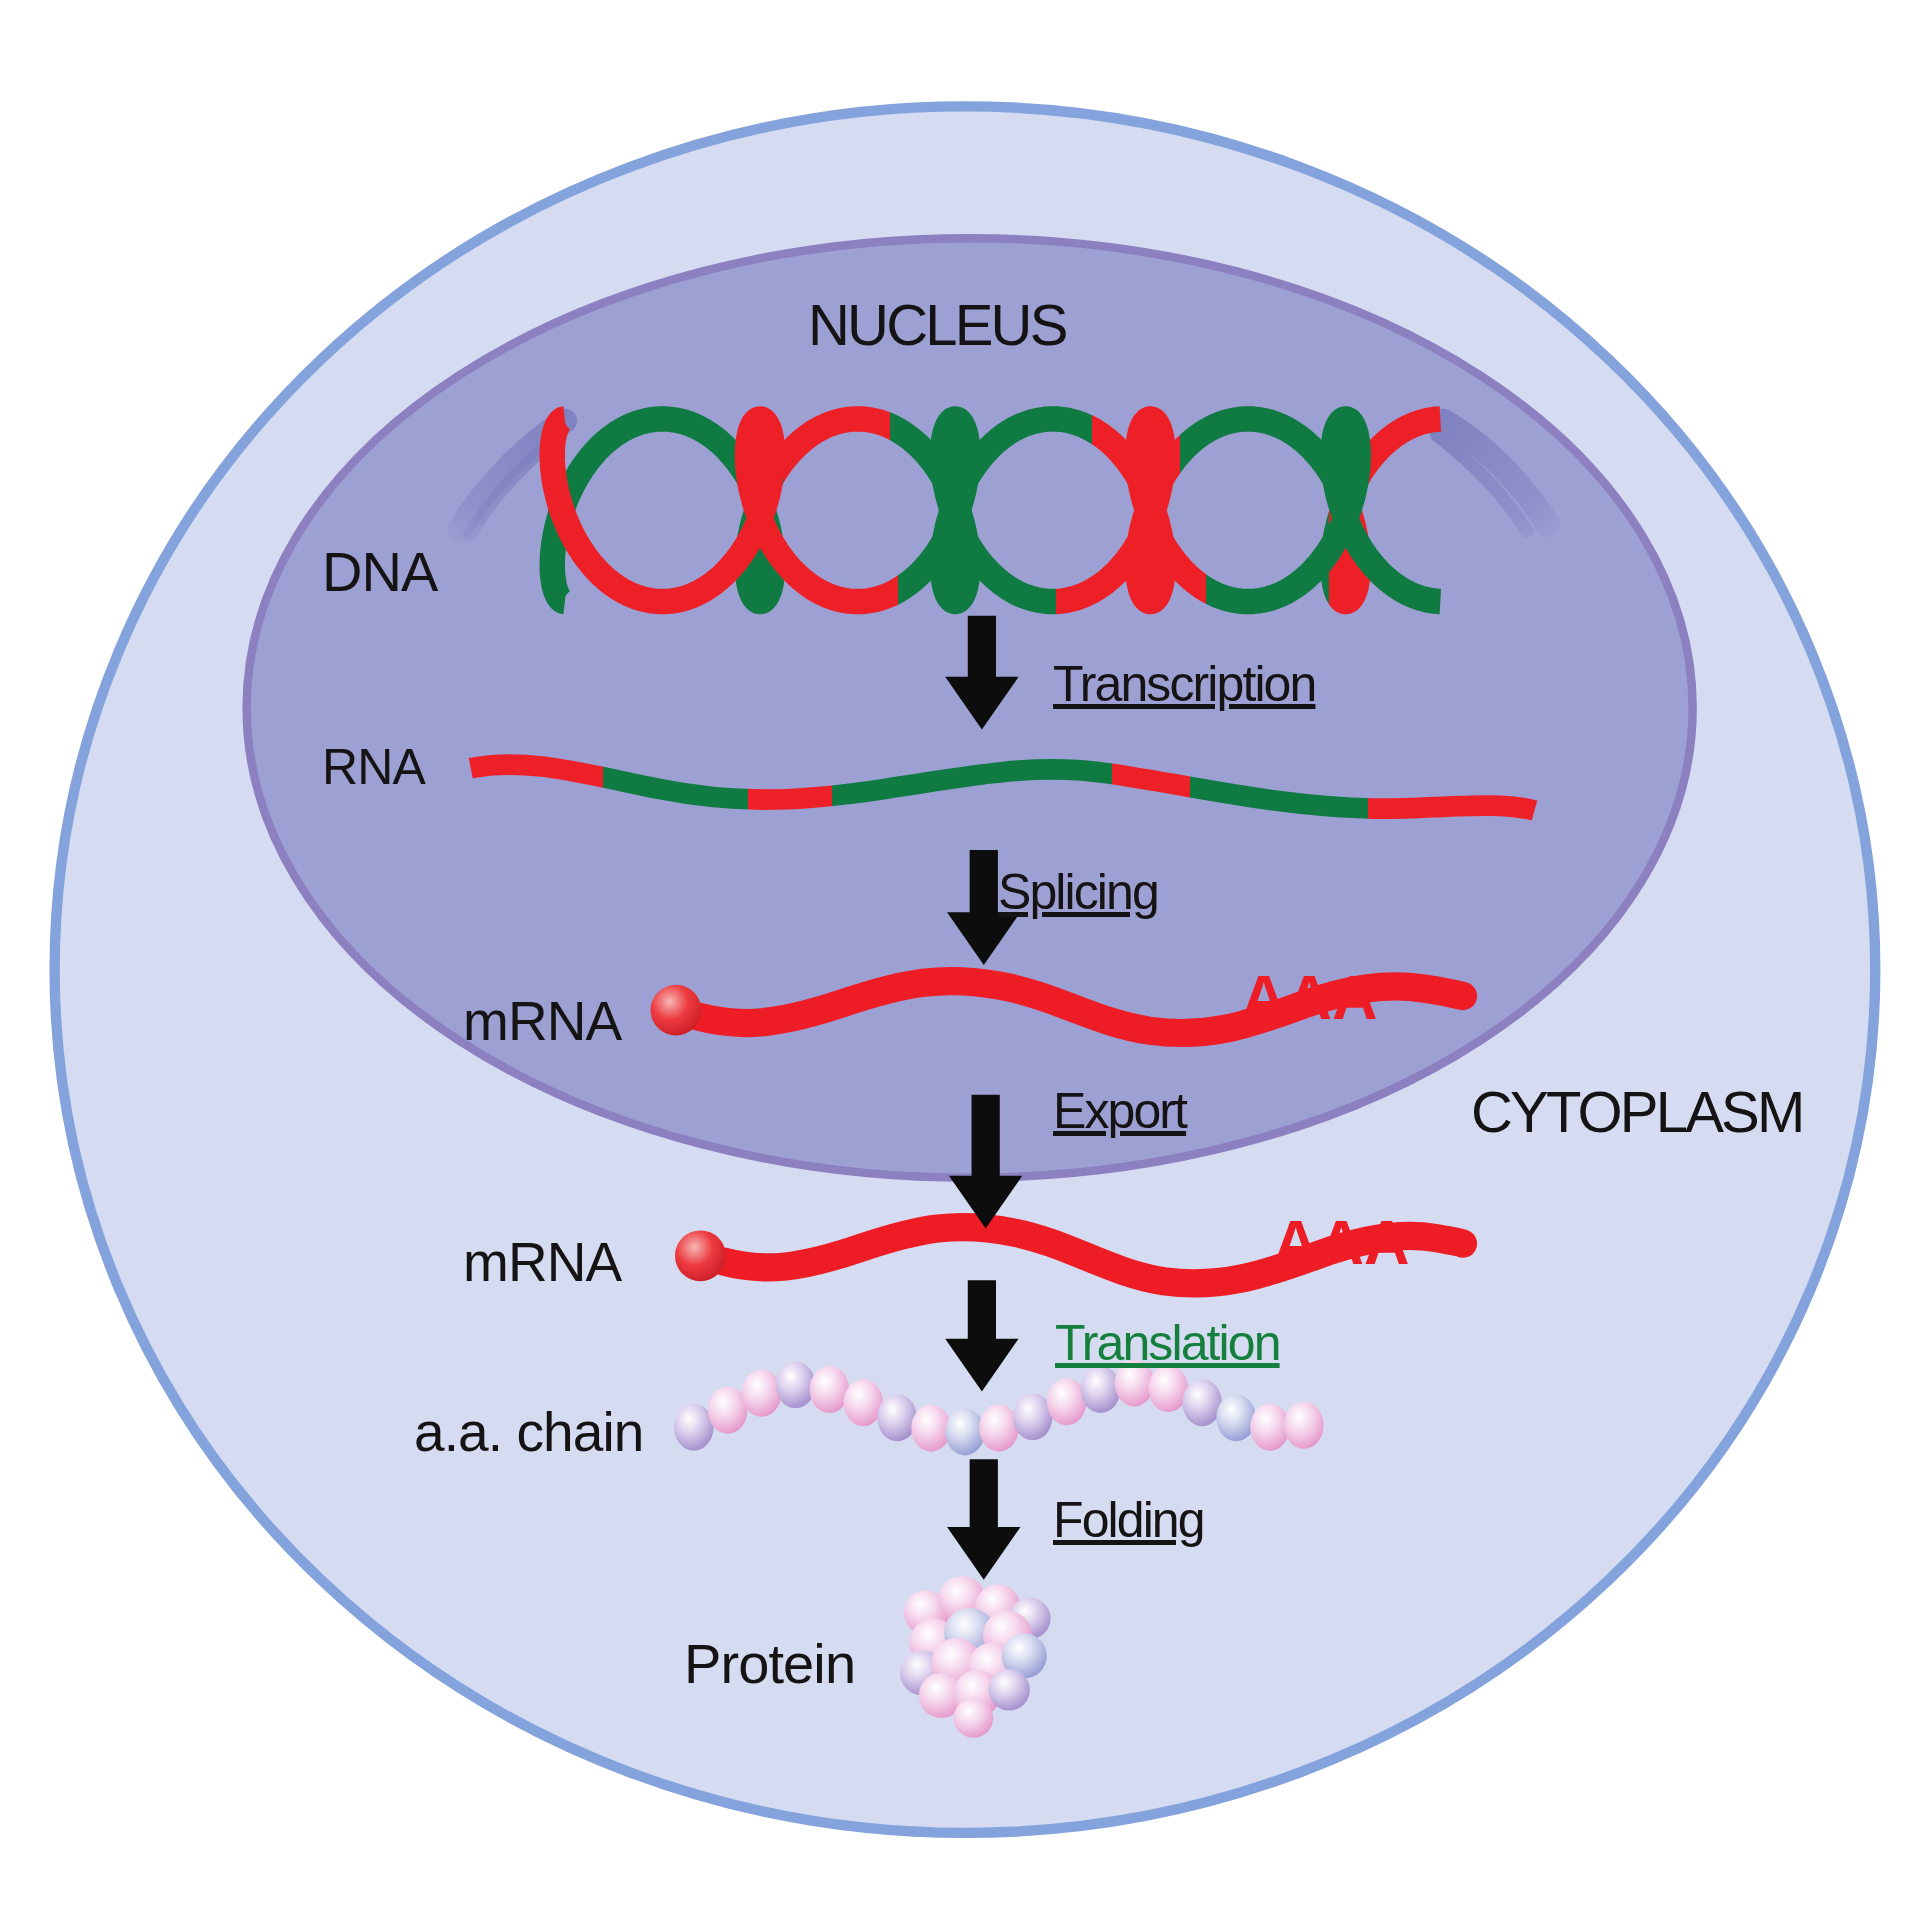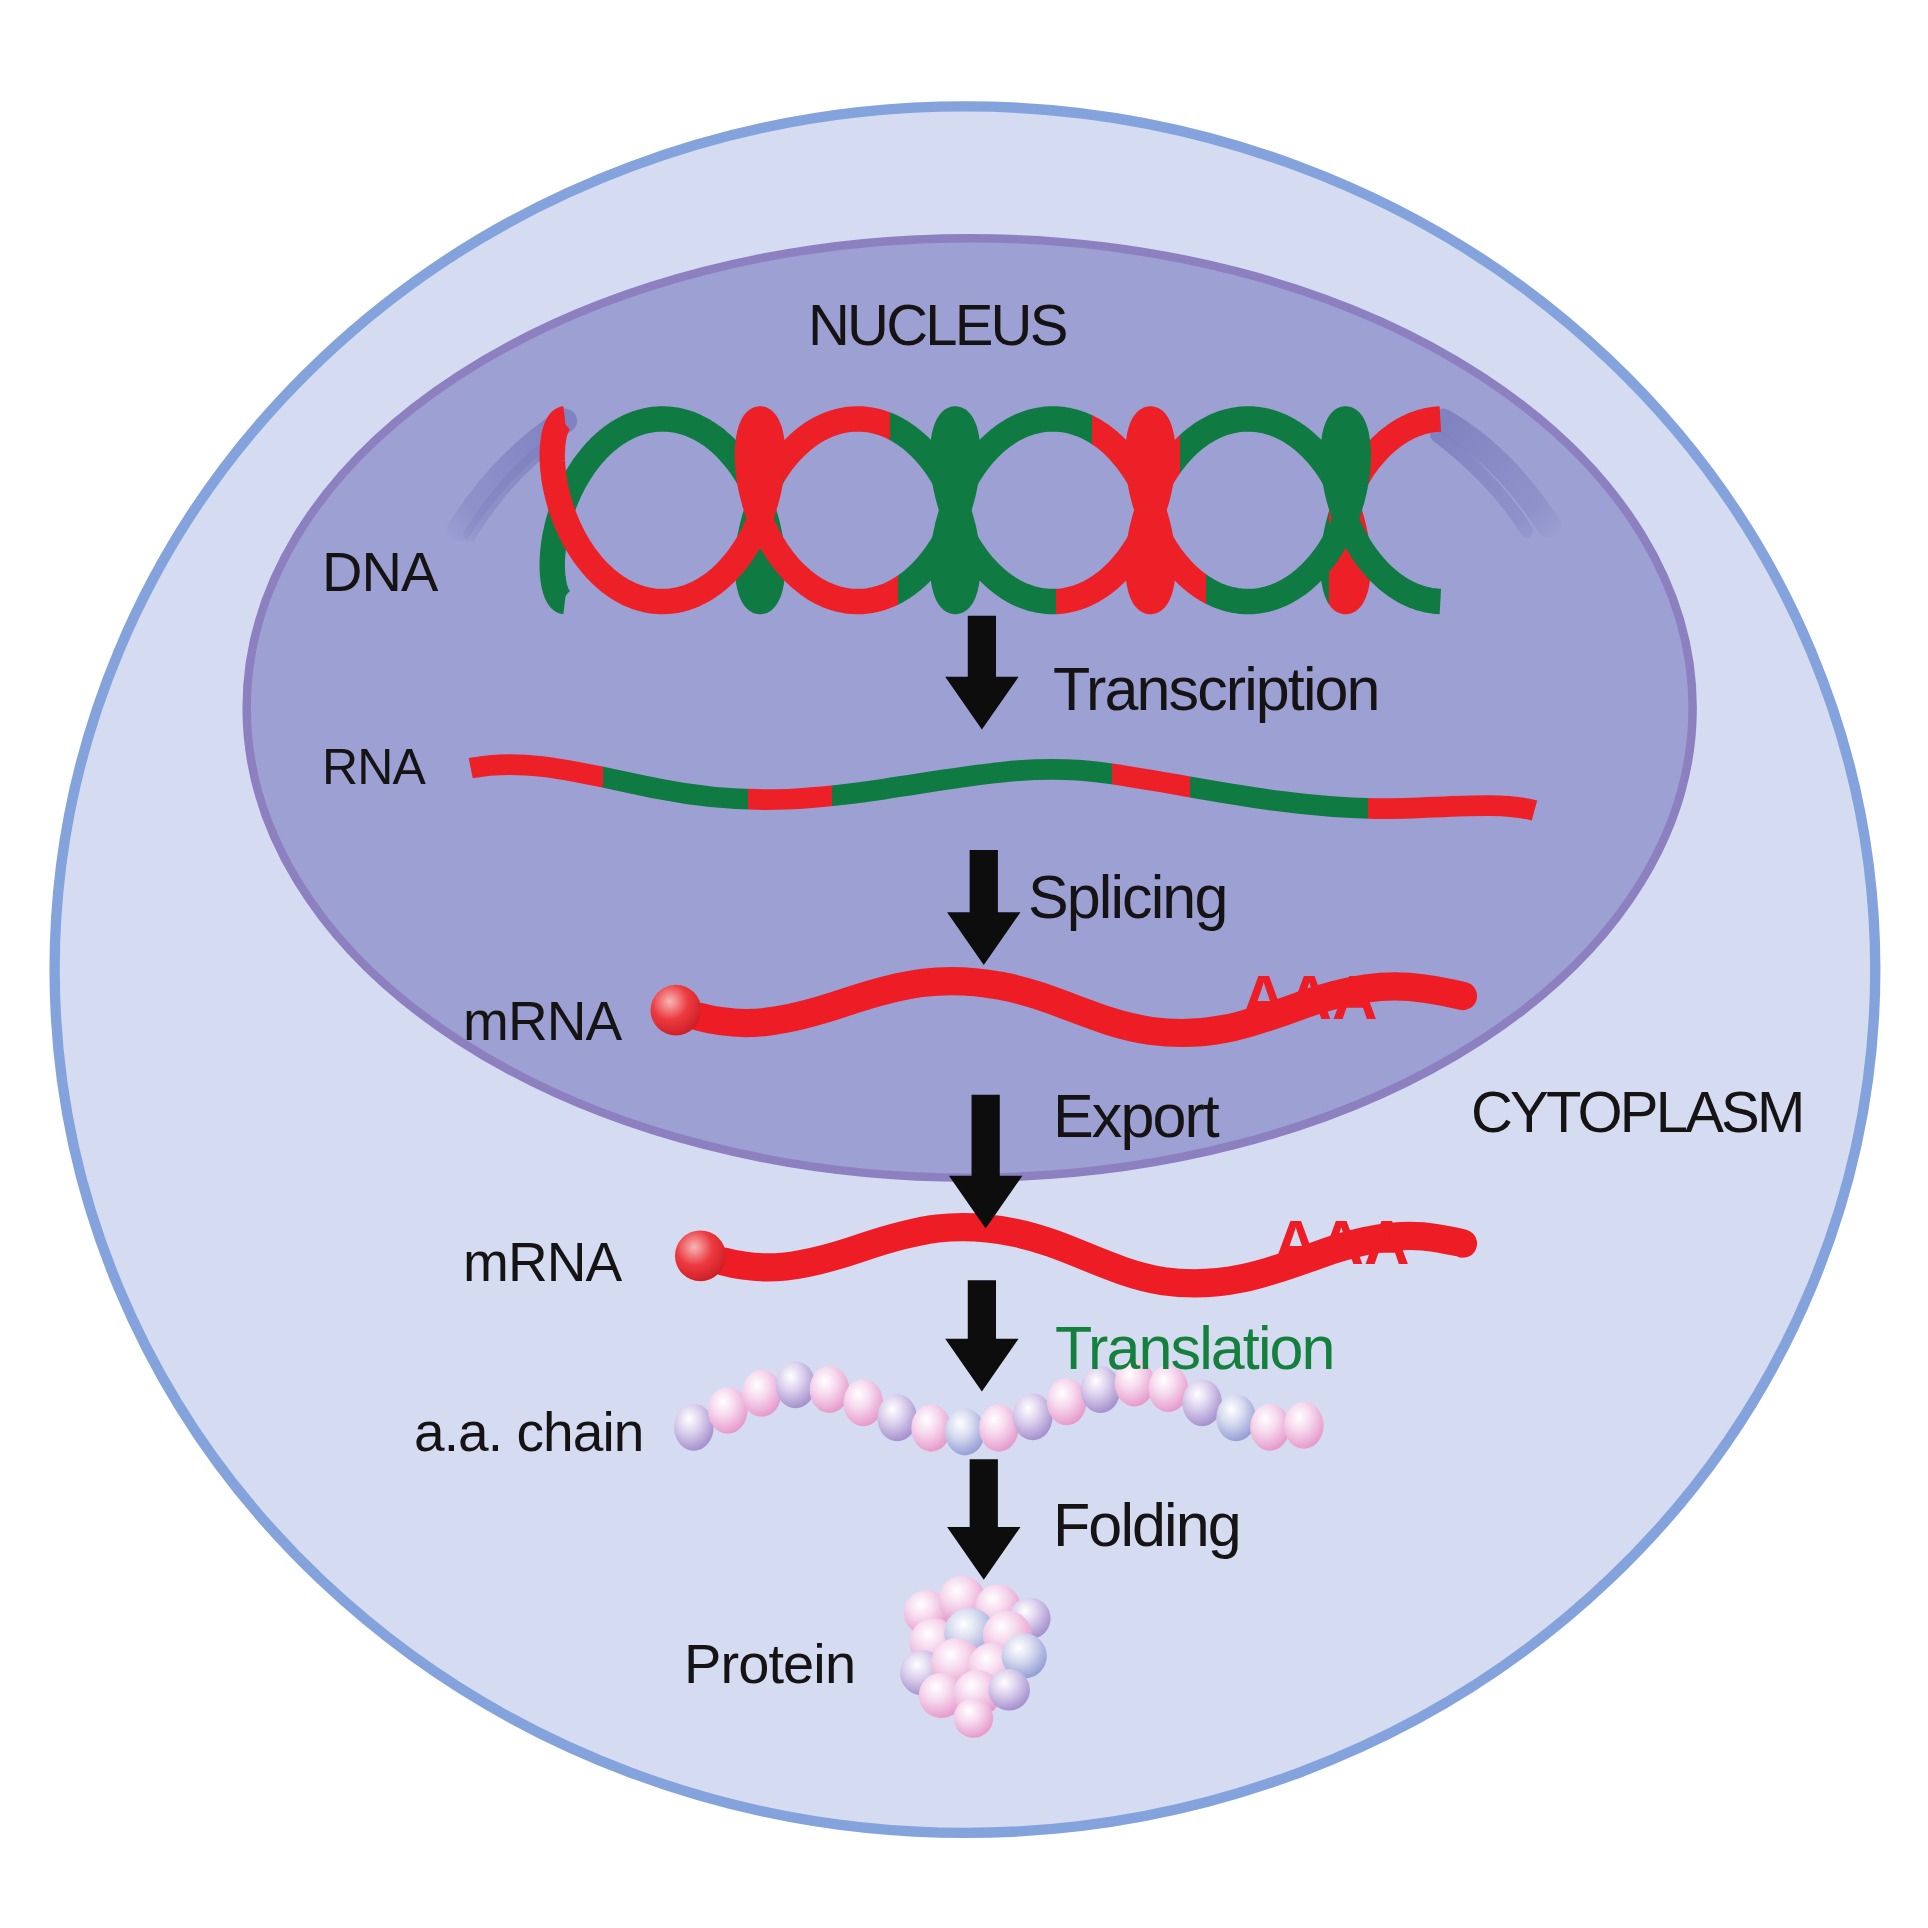--- a/index.html
+++ b/index.html
@@ -19,22 +19,23 @@
     letter-spacing:-0.9px;
   }
   .compartment{
     font-size:58px;
     letter-spacing:-2.8px;
   }
   .molecule{
     font-size:55px;
   }
   .step{
-    font-size:61px;
+    font-size:50px;
     letter-spacing:-1.9px;
+    text-decoration:underline;
   }
   .polyA{
     position:absolute;
     font-size:63px;
     font-weight:600;
     letter-spacing:0px;
     white-space:nowrap;
     line-height:1;
   }
 </style>
@@ -193,18 +194,18 @@
   <div class="lbl molecule" style="left: 322px; top: 742px; font-size: 50px; color: rgb(22, 19, 20);">RNA</div>
   <div class="lbl molecule" style="left: 463px; top: 994px; color: rgb(22, 19, 20);">mRNA</div>
   <div class="lbl molecule" style="left: 463px; top: 1235px; color: rgb(22, 19, 20);">mRNA</div>
   <div class="lbl molecule" style="left: 414px; top: 1405px; color: rgb(22, 19, 20);">a.a. chain</div>
   <div class="lbl molecule" style="left: 684px; top: 1636px; font-size: 56px; color: rgb(22, 19, 20);">Protein</div>
 
   <div class="polyA" style="left: 1241px; top: 966px; color: rgb(238, 28, 37);">AAA</div>
   <div class="polyA" style="left: 1273px; top: 1211px; color: rgb(238, 28, 37);">AAA</div>
 
   <div class="lbl step" style="left: 1053px; top: 659px; color: rgb(22, 19, 20);">Transcription</div>
-  <div class="lbl step" style="left: 1028px; top: 867px; color: rgb(22, 19, 20);">Splicing</div>
+  <div class="lbl step" style="left: 998px; top: 867px; color: rgb(22, 19, 20);">Splicing</div>
   <div class="lbl step" style="left: 1053px; top: 1086px; color: rgb(22, 19, 20);">Export</div>
   <div class="lbl step" style="left: 1055px; top: 1318px; color: #15803d;">Translation</div>
   <div class="lbl step" style="left: 1053px; top: 1495px; color: rgb(22, 19, 20);">Folding</div>
 </div>
 
 
 </body></html>

